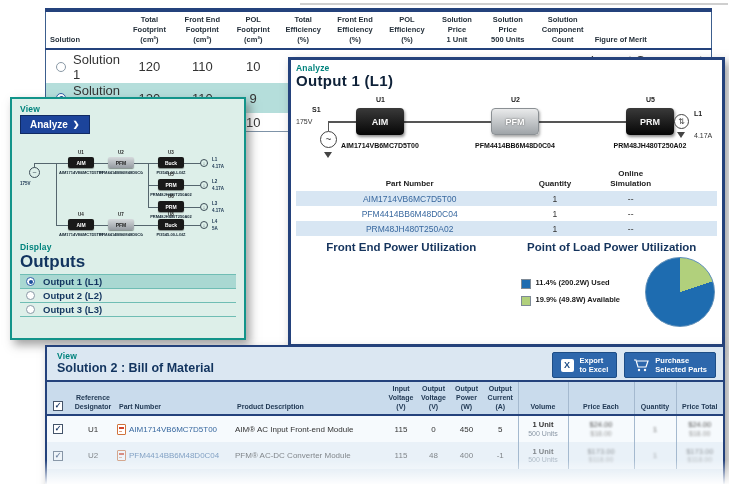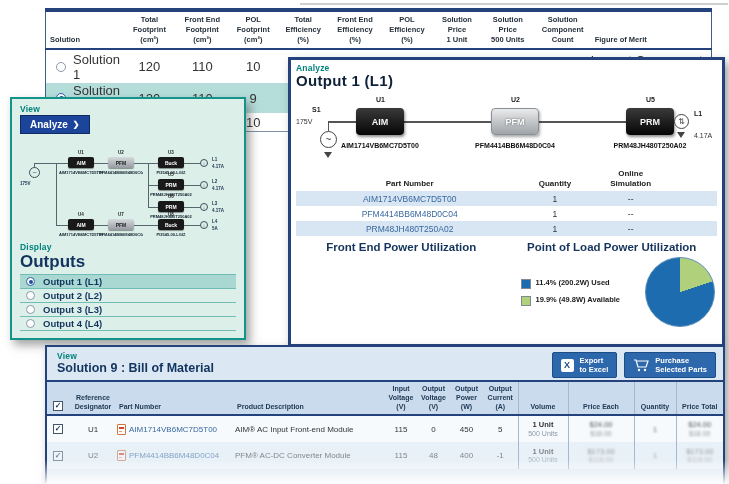--- a/index.html
+++ b/index.html
@@ -299,24 +299,20 @@
         <span class="lbl">Output 1 (L1)</span>
       </div>
     <div class="out-row">
         <span class="radio sm"></span>
         <span class="lbl">Output 2 (L2)</span>
       </div>
     <div class="out-row">
         <span class="radio sm"></span>
         <span class="lbl">Output 3 (L3)</span>
       </div>
-    <div class="out-row">
-        <span class="radio sm"></span>
-        <span class="lbl">Output 4 (L4)</span>
-      </div>
   </div>
 </div>
 
 <div id="analyze-panel" class="panel">
   <div class="small-label">Analyze</div>
   <div id="analyze-title">Output 1  (L1)</div>
 
   <div id="schematic">
     <div class="wire h" style="left:32px;top:29px;width:354px;height:1.5px;background:#555"></div>
 
@@ -409,21 +405,21 @@
         </div>
         <div class="pie" style="background: conic-gradient(rgb(177, 208, 124) 0deg, rgb(177, 208, 124) 19.9%, rgb(30, 108, 176) 19.9%, rgb(30, 108, 176) 100%);"></div>
       </div>
     </div>
   </div>
 </div>
 
 <div id="bom-panel" class="panel">
   <div id="bom-head">
     <div class="small-label">View</div>
-    <div class="panel-title">Solution 9 :  Bill of Material</div>
+    <div class="panel-title">Solution 2 :  Bill of Material</div>
     <div id="bom-buttons">
       <div class="bom-btn"><span class="xl-icon">X</span><span>Export
 to Excel</span></div>
       <div class="bom-btn">
         <svg width="16" height="13" viewBox="0 0 16 13">
             <path d="M1 1h2l2 7h8l2-6H4" fill="none" stroke="#fff" stroke-width="1.2"></path>
             <circle cx="6" cy="11" r="1.2" fill="#fff"></circle>
             <circle cx="12" cy="11" r="1.2" fill="#fff"></circle>
           </svg>
         <span>Purchase

